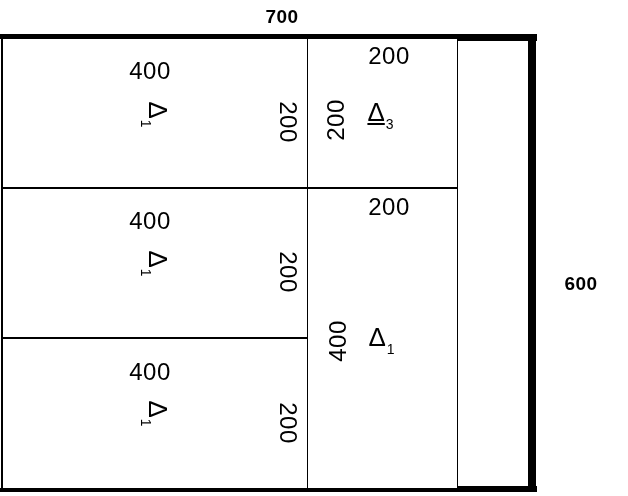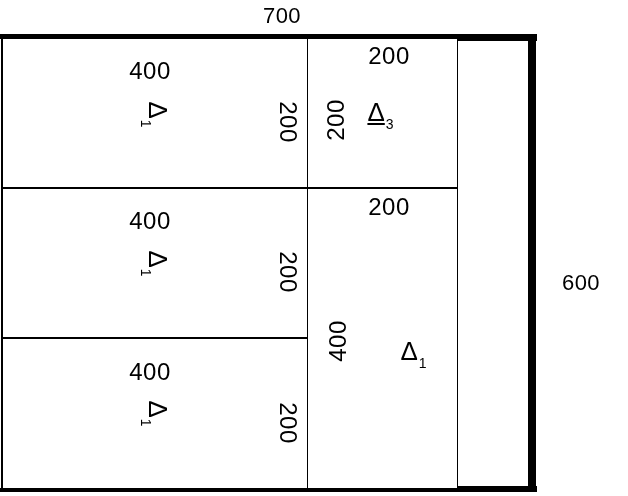--- a/index.html
+++ b/index.html
@@ -22,21 +22,22 @@
   }
   .dim {
     position: absolute;
     font-size: 24px;
     line-height: 1;
     white-space: nowrap;
     transform: translate(-50%, -50%);
     letter-spacing: 0.5px;
   }
   .dim.big {
-    font-size: 22px;
+    font-size: 19px;
+    font-weight: bold;
   }
   .dim.rot-cw {
     transform: translate(-50%, -50%) rotate(90deg);
   }
   .dim.rot-ccw {
     transform: translate(-50%, -50%) rotate(-90deg);
   }
   .marker {
     position: absolute;
     font-size: 26px;
@@ -95,17 +96,17 @@
   <div class="dim rot-cw" style="left:288px; top:423px;">200</div>
 
   <div class="dim" style="left:389px; top:56px;">200</div>
   <div class="dim rot-ccw" style="left:336px; top:120px;">200</div>
   <div class="marker" style="left:380px; top:112px;text-decoration:underline;">
     <span>Δ</span><span class="msub">3</span>
   </div>
 
   <div class="dim" style="left:389px; top:207px;">200</div>
   <div class="dim rot-ccw" style="left:338px; top:341px;">400</div>
-  <div class="marker" style="left:381px; top:351px;margin-left:32px;">
+  <div class="marker" style="left:381px; top:337px;">
     <span>Δ</span><span class="msub">1</span>
   </div>
 
 </div>
 
 </body></html>

